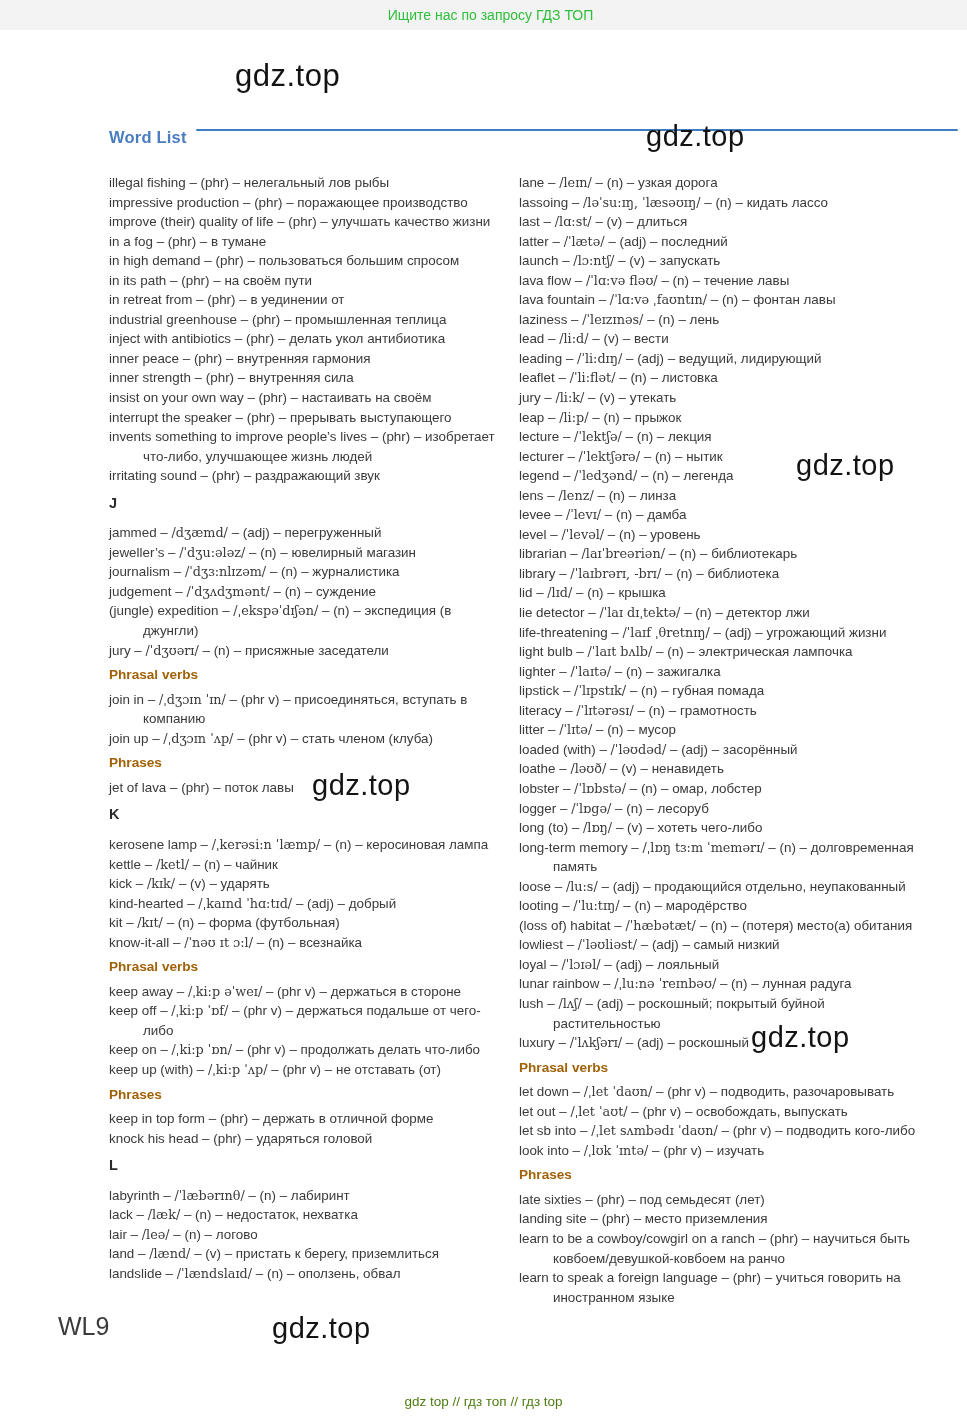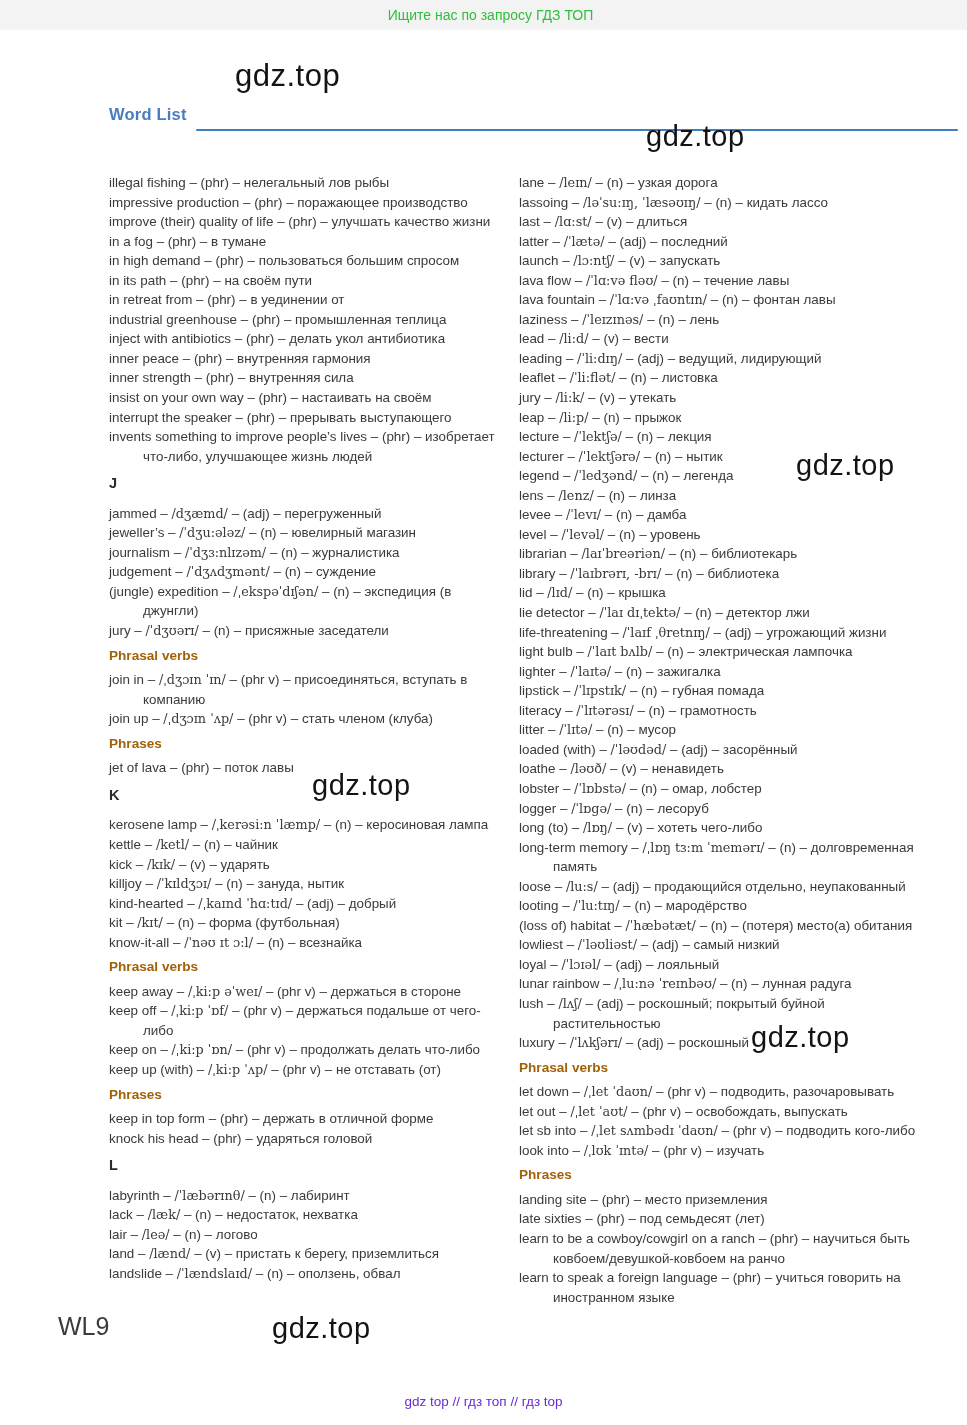--- a/index.html
+++ b/index.html
@@ -11,21 +11,21 @@
     position:relative;
     overflow:hidden;
   }
   .page{position:absolute;inset:0;width:967px;height:1425px;background:#ffffff;}
   .top-band{position:absolute;left:0;top:0;width:967px;height:30px;background:#f3f3f3;}
   .top-banner{
     position:absolute;left:0;top:7px;width:967px;
     text-align:center;color:#2fbf3a;font-size:14px;font-weight:500;padding-left:7px;
   }
   .word-list-title{
-    position:absolute;left:109px;top:105px;
+    position:absolute;left:109px;top:128px;
     color:#4a7cc0;font-size:16.5px;font-weight:600;letter-spacing:.2px;
   }
   .header-rule{
     position:absolute;left:196px;top:129px;width:762px;height:2.4px;
     background:#3e7dc0;border-radius:2px;
   }
   .column{
     position:absolute;top:173px;
     font-size:13.4px;line-height:19.55px;
   }
@@ -44,21 +44,21 @@
   .watermark{
     position:absolute;color:#131313;font-size:29px;
     font-family:"Liberation Sans", sans-serif;letter-spacing:.5px;
   }
   .page-label{
     position:absolute;left:58px;top:1312px;
     color:#3b3b3b;font-size:25px;font-weight:500;
   }
   .footer-links{
     position:absolute;left:0;top:1394px;width:967px;
-    text-align:center;color:#6d28d9;font-size:13.5px;
+    text-align:center;color:#4d7c0f;font-size:13.5px;
   }
 </style>
 </head>
 <body>
 
 <div class="page">
   <div class="top-band"></div>
   <div class="top-banner">Ищите нас по запросу ГДЗ ТОП</div>
 
   <div class="word-list-title">Word List</div>
@@ -72,37 +72,37 @@
       <div class="entry"><span class="term">in high demand</span> – <span class="pos">(phr)</span> – <span class="trans">пользоваться большим спросом</span></div>
       <div class="entry"><span class="term">in its path</span> – <span class="pos">(phr)</span> – <span class="trans">на своём пути</span></div>
       <div class="entry"><span class="term">in retreat from</span> – <span class="pos">(phr)</span> – <span class="trans">в уединении от</span></div>
       <div class="entry"><span class="term">industrial greenhouse</span> – <span class="pos">(phr)</span> – <span class="trans">промышленная теплица</span></div>
       <div class="entry"><span class="term">inject with antibiotics</span> – <span class="pos">(phr)</span> – <span class="trans">делать укол антибиотика</span></div>
       <div class="entry"><span class="term">inner peace</span> – <span class="pos">(phr)</span> – <span class="trans">внутренняя гармония</span></div>
       <div class="entry"><span class="term">inner strength</span> – <span class="pos">(phr)</span> – <span class="trans">внутренняя сила</span></div>
       <div class="entry"><span class="term">insist on your own way</span> – <span class="pos">(phr)</span> – <span class="trans">настаивать на своём</span></div>
       <div class="entry"><span class="term">interrupt the speaker</span> – <span class="pos">(phr)</span> – <span class="trans">прерывать выступающего</span></div>
       <div class="entry"><span class="term">invents something to improve people’s lives</span> – <span class="pos">(phr)</span> – <span class="trans">изобретает что-либо, улучшающее жизнь людей</span></div>
+      <div class="entry"><span class="term">irritating sound</span> – <span class="pos">(phr)</span> – <span class="trans">раздражающий звук</span></div>
       <div class="letter-header">J</div>
       <div class="entry"><span class="term">jammed</span> – <span class="phon">/dʒæmd/</span> – <span class="pos">(adj)</span> – <span class="trans">перегруженный</span></div>
       <div class="entry"><span class="term">jeweller’s</span> – <span class="phon">/ˈdʒu:ələz/</span> – <span class="pos">(n)</span> – <span class="trans">ювелирный магазин</span></div>
       <div class="entry"><span class="term">journalism</span> – <span class="phon">/ˈdʒɜ:nlɪzəm/</span> – <span class="pos">(n)</span> – <span class="trans">журналистика</span></div>
       <div class="entry"><span class="term">judgement</span> – <span class="phon">/ˈdʒʌdʒmənt/</span> – <span class="pos">(n)</span> – <span class="trans">суждение</span></div>
       <div class="entry"><span class="term">(jungle) expedition</span> – <span class="phon">/ˌekspəˈdɪʃən/</span> – <span class="pos">(n)</span> – <span class="trans">экспедиция (в джунгли)</span></div>
       <div class="entry"><span class="term">jury</span> – <span class="phon">/ˈdʒʊərɪ/</span> – <span class="pos">(n)</span> – <span class="trans">присяжные заседатели</span></div>
       <div class="sub-header">Phrasal verbs</div>
       <div class="entry"><span class="term">join in</span> – <span class="phon">/ˌdʒɔɪn ˈɪn/</span> – <span class="pos">(phr v)</span> – <span class="trans">присоединяться, вступать в компанию</span></div>
       <div class="entry"><span class="term">join up</span> – <span class="phon">/ˌdʒɔɪn ˈʌp/</span> – <span class="pos">(phr v)</span> – <span class="trans">стать членом (клуба)</span></div>
       <div class="sub-header">Phrases</div>
       <div class="entry"><span class="term">jet of lava</span> – <span class="pos">(phr)</span> – <span class="trans">поток лавы</span></div>
       <div class="letter-header">K</div>
       <div class="entry"><span class="term">kerosene lamp</span> – <span class="phon">/ˌkerəsi:n ˈlæmp/</span> – <span class="pos">(n)</span> – <span class="trans">керосиновая лампа</span></div>
       <div class="entry"><span class="term">kettle</span> – <span class="phon">/ketl/</span> – <span class="pos">(n)</span> – <span class="trans">чайник</span></div>
       <div class="entry"><span class="term">kick</span> – <span class="phon">/kɪk/</span> – <span class="pos">(v)</span> – <span class="trans">ударять</span></div>
-      <div class="entry"><span class="term">killjoy</span> – <span class="phon">/ˈkɪldʒɔɪ/</span> – <span class="pos">(n)</span> – <span class="trans">зануда, нытик</span></div>
       <div class="entry"><span class="term">kind-hearted</span> – <span class="phon">/ˌkaɪnd ˈhɑ:tɪd/</span> – <span class="pos">(adj)</span> – <span class="trans">добрый</span></div>
       <div class="entry"><span class="term">kit</span> – <span class="phon">/kɪt/</span> – <span class="pos">(n)</span> – <span class="trans">форма (футбольная)</span></div>
       <div class="entry"><span class="term">know-it-all</span> – <span class="phon">/ˈnəʊ ɪt ɔ:l/</span> – <span class="pos">(n)</span> – <span class="trans">всезнайка</span></div>
       <div class="sub-header">Phrasal verbs</div>
       <div class="entry"><span class="term">keep away</span> – <span class="phon">/ˌki:p əˈweɪ/</span> – <span class="pos">(phr v)</span> – <span class="trans">держаться в стороне</span></div>
       <div class="entry"><span class="term">keep off</span> – <span class="phon">/ˌki:p ˈɒf/</span> – <span class="pos">(phr v)</span> – <span class="trans">держаться подальше от чего-либо</span></div>
       <div class="entry"><span class="term">keep on</span> – <span class="phon">/ˌki:p ˈɒn/</span> – <span class="pos">(phr v)</span> – <span class="trans">продолжать делать что-либо</span></div>
       <div class="entry"><span class="term">keep up (with)</span> – <span class="phon">/ˌki:p ˈʌp/</span> – <span class="pos">(phr v)</span> – <span class="trans">не отставать (от)</span></div>
       <div class="sub-header">Phrases</div>
       <div class="entry"><span class="term">keep in top form</span> – <span class="pos">(phr)</span> – <span class="trans">держать в отличной форме</span></div>
@@ -157,22 +157,22 @@
       <div class="entry"><span class="term">loyal</span> – <span class="phon">/ˈlɔɪəl/</span> – <span class="pos">(adj)</span> – <span class="trans">лояльный</span></div>
       <div class="entry"><span class="term">lunar rainbow</span> – <span class="phon">/ˌlu:nə ˈreɪnbəʊ/</span> – <span class="pos">(n)</span> – <span class="trans">лунная радуга</span></div>
       <div class="entry"><span class="term">lush</span> – <span class="phon">/lʌʃ/</span> – <span class="pos">(adj)</span> – <span class="trans">роскошный; покрытый буйной растительностью</span></div>
       <div class="entry"><span class="term">luxury</span> – <span class="phon">/ˈlʌkʃərɪ/</span> – <span class="pos">(adj)</span> – <span class="trans">роскошный</span></div>
       <div class="sub-header">Phrasal verbs</div>
       <div class="entry"><span class="term">let down</span> – <span class="phon">/ˌlet ˈdaʊn/</span> – <span class="pos">(phr v)</span> – <span class="trans">подводить, разочаровывать</span></div>
       <div class="entry"><span class="term">let out</span> – <span class="phon">/ˌlet ˈaʊt/</span> – <span class="pos">(phr v)</span> – <span class="trans">освобождать, выпускать</span></div>
       <div class="entry"><span class="term">let sb into</span> – <span class="phon">/ˌlet sʌmbədɪ ˈdaʊn/</span> – <span class="pos">(phr v)</span> – <span class="trans">подводить кого-либо</span></div>
       <div class="entry"><span class="term">look into</span> – <span class="phon">/ˌlʊk ˈɪntə/</span> – <span class="pos">(phr v)</span> – <span class="trans">изучать</span></div>
       <div class="sub-header">Phrases</div>
+      <div class="entry"><span class="term">late sixties</span> – <span class="pos">(phr)</span> – <span class="trans">под семьдесят (лет)</span></div>
       <div class="entry"><span class="term">landing site</span> – <span class="pos">(phr)</span> – <span class="trans">место приземления</span></div>
-      <div class="entry"><span class="term">late sixties</span> – <span class="pos">(phr)</span> – <span class="trans">под семьдесят (лет)</span></div>
       <div class="entry"><span class="term">learn to be a cowboy/cowgirl on a ranch</span> – <span class="pos">(phr)</span> – <span class="trans">научиться быть ковбоем/девушкой-ковбоем на ранчо</span></div>
       <div class="entry"><span class="term">learn to speak a foreign language</span> – <span class="pos">(phr)</span> – <span class="trans">учиться говорить на иностранном языке</span></div>
     </div>
 
   <div id="watermarks">
       <div class="watermark" style="left: 235px; top: 58px; font-size: 31px;">gdz.top</div>
       <div class="watermark" style="left: 646px; top: 120px; font-size: 29px;">gdz.top</div>
       <div class="watermark" style="left: 796px; top: 449px; font-size: 29px;">gdz.top</div>
       <div class="watermark" style="left: 312px; top: 769px; font-size: 29px;">gdz.top</div>
       <div class="watermark" style="left: 751px; top: 1021px; font-size: 29px;">gdz.top</div>

